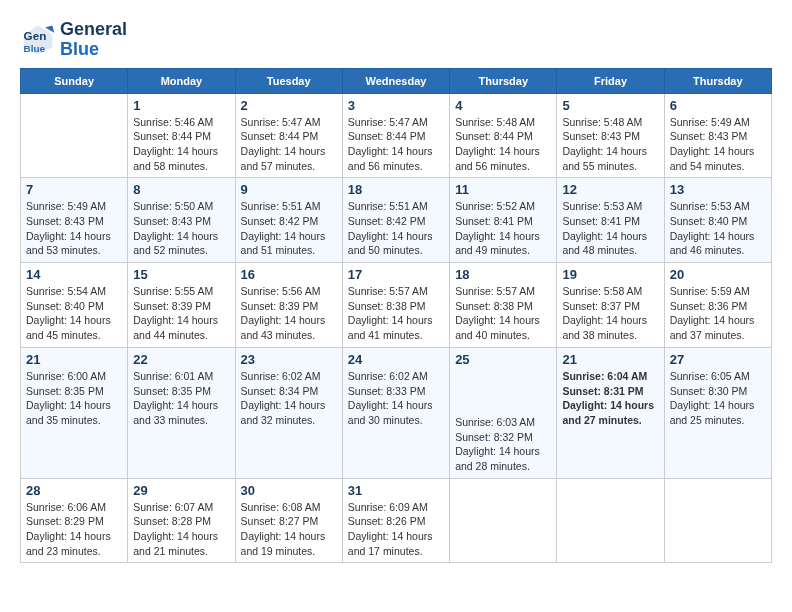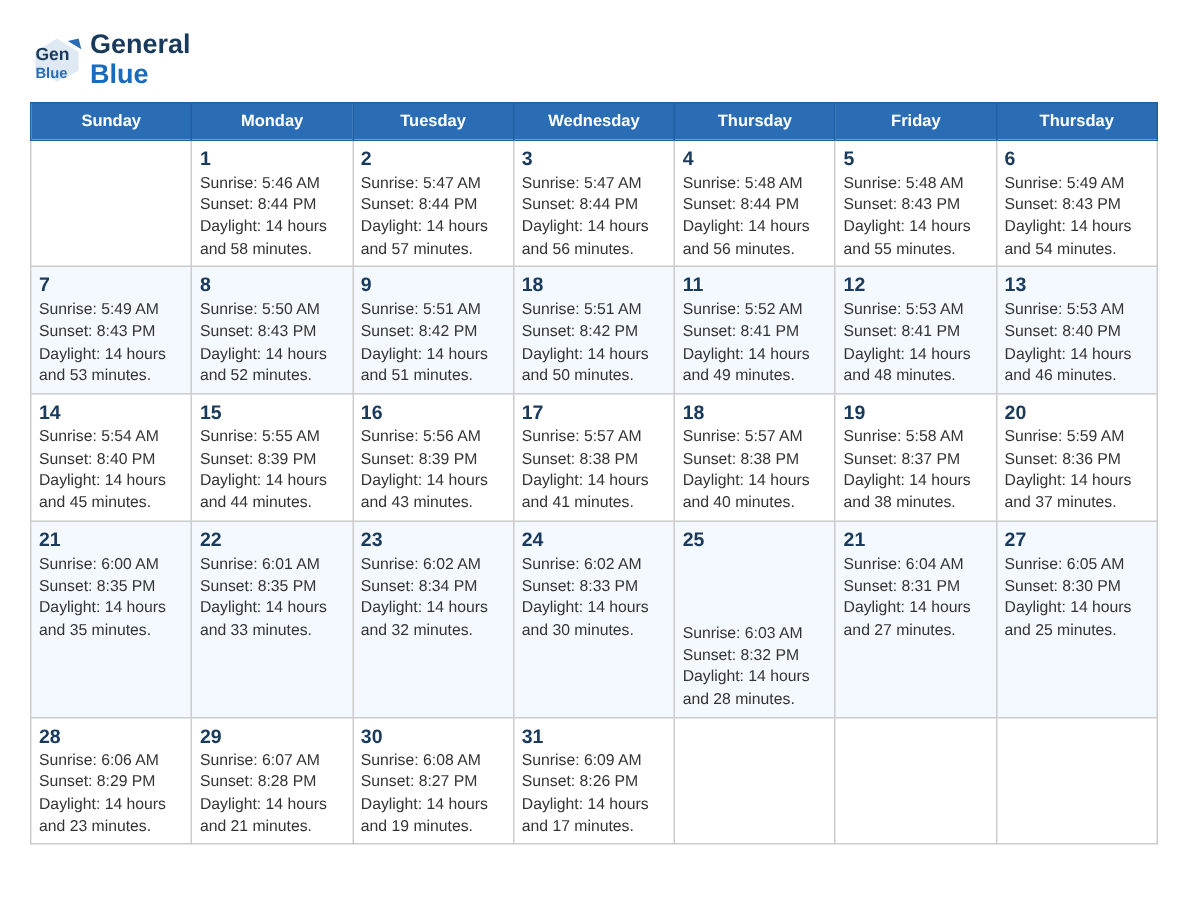--- a/index.html
+++ b/index.html
@@ -298,21 +298,21 @@
         </td>
         <td>
           <div class="day-number">25</div>
           <div class="day-info" style="white-space: pre-line; margin-top: 48px;">Sunrise: 6:03 AM
 Sunset: 8:32 PM
 Daylight: 14 hours
 and 28 minutes.</div>
         </td>
         <td>
           <div class="day-number">21</div>
-          <div class="day-info" style="white-space: pre-line;">Sunrise: 6:04 AM
+          <div class="day-info" style="white-space: pre-line; font-weight: bold;">Sunrise: 6:04 AM
 Sunset: 8:31 PM
 Daylight: 14 hours
 and 27 minutes.</div>
         </td>
         <td>
           <div class="day-number">27</div>
           <div class="day-info" style="white-space: pre-line;">Sunrise: 6:05 AM
 Sunset: 8:30 PM
 Daylight: 14 hours
 and 25 minutes.</div>

